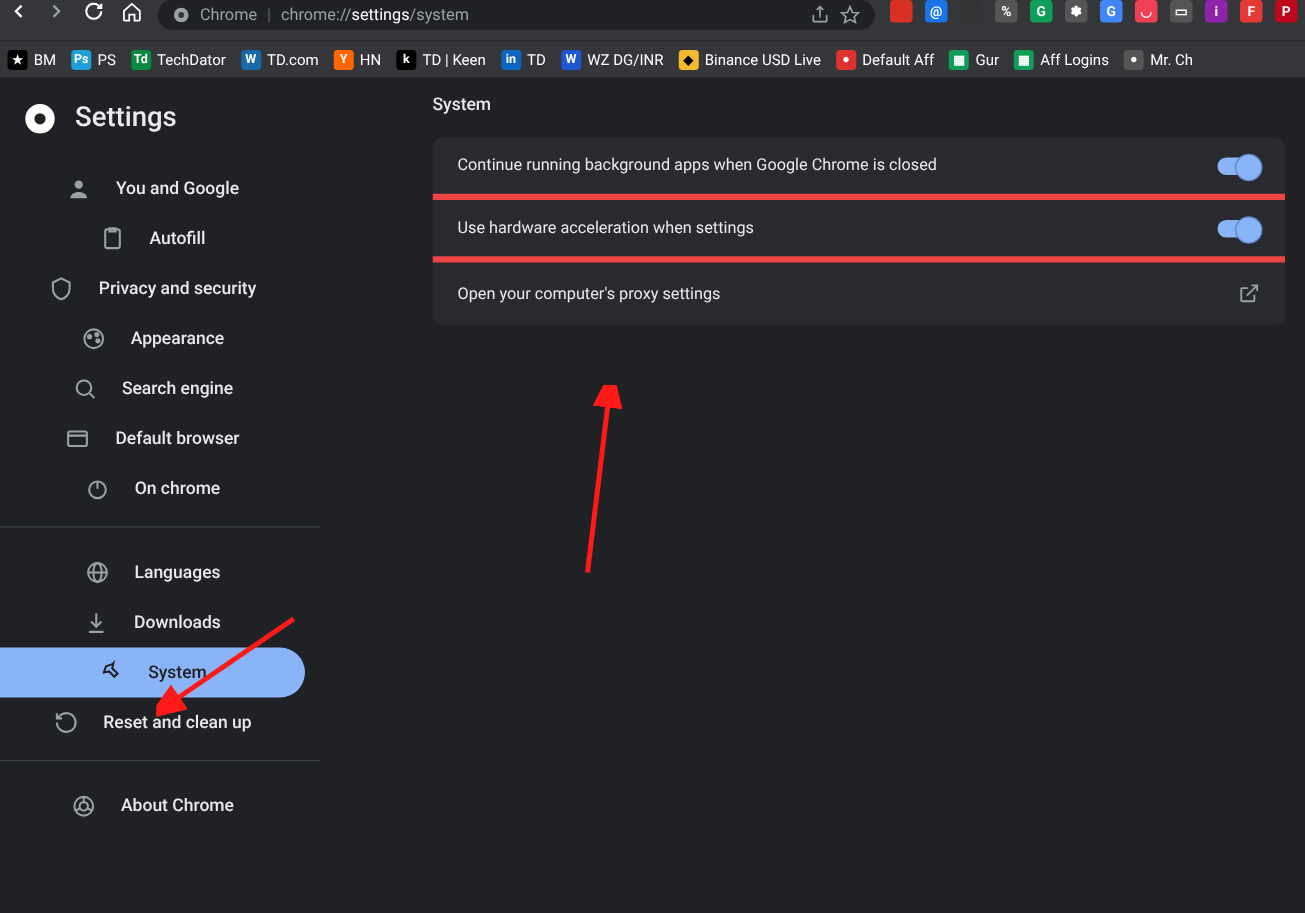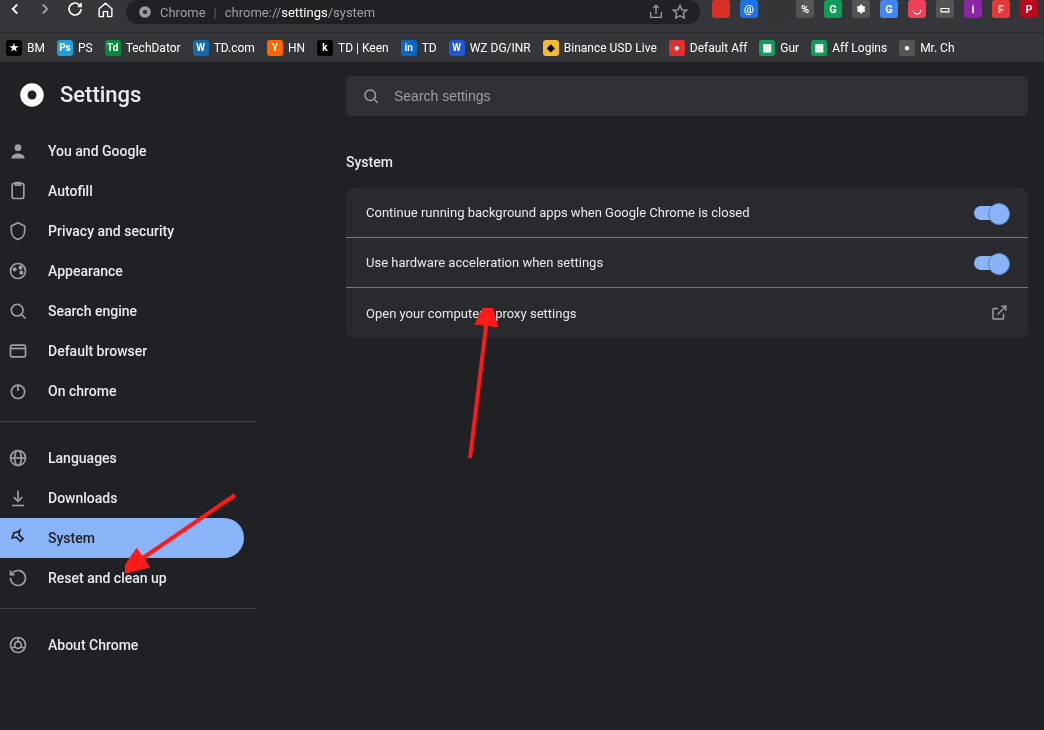--- a/index.html
+++ b/index.html
@@ -80,20 +80,21 @@
     display:flex;
     align-items:center;
     gap: 20px;
     padding: 0 8px;
     font-size: 14px;
     font-weight: 500;
     color:#e8eaed;
     cursor:pointer;
     border-radius: 0 20px 20px 0;
     margin-right: 12px;
+    justify-content: center;
   }
   .nav-item .nav-icon {width:20px;height:20px;display:flex;align-items:center;justify-content:center;color:#9aa0a6;}
   .nav-item.selected {
     background:#8ab4f8;
     color:#202124;
   }
   .nav-item.selected .nav-icon{color:#202124;}
   .nav-divider{height:1px;background:#3c4043;margin:10px 0;}
   .ext-open{margin-left:6px;}
 
@@ -124,21 +125,21 @@
     overflow:hidden;
   }
   .row{
     min-height:50px;
     display:flex;
     align-items:center;
     justify-content:space-between;
     padding:0 20px;
     font-size:13px;
     color:#e8eaed;
-    border-bottom:1px solid #ef4444;
+    border-bottom:5px solid #ef4444;
     cursor:pointer;
   }
   .row:last-child{border-bottom:none;}
   .toggle{
     width:34px;height:14px;border-radius:8px;background:#8ab4f8;position:relative;
   }
   .toggle::after{
     content:"";position:absolute;right:-2px;top:-3px;width:20px;height:20px;border-radius:50%;background:#8ab4f8;border:1px solid #5f83c7;
   }
   .open-icon{width:18px;height:18px;color:#9aa0a6;}
@@ -387,27 +388,20 @@
               <line x1="4" y1="16" x2="9" y2="14"></line>
               <line x1="20" y1="16" x2="15" y2="14"></line>
             </svg>
           </span>
           <span>About Chrome</span>
         </div>
       </div>
   </div>
 
   <div class="main">
-    <div class="search-wrap">
-      <svg width="18" height="18" viewBox="0 0 24 24" fill="none" stroke="#9aa0a6" stroke-width="2">
-          <circle cx="11" cy="11" r="7"></circle>
-          <line x1="21" y1="21" x2="16.65" y2="16.65"></line>
-        </svg>
-      <input placeholder="Search settings" style="">
-    </div>
 
     <div class="section-title">System</div>
 
     <div class="card">
       <div class="row">
         <span>Continue running background apps when Google Chrome is closed</span>
         <div class="toggle"></div>
       </div>
       <div class="row">
         <span>Use hardware acceleration when settings</span>

